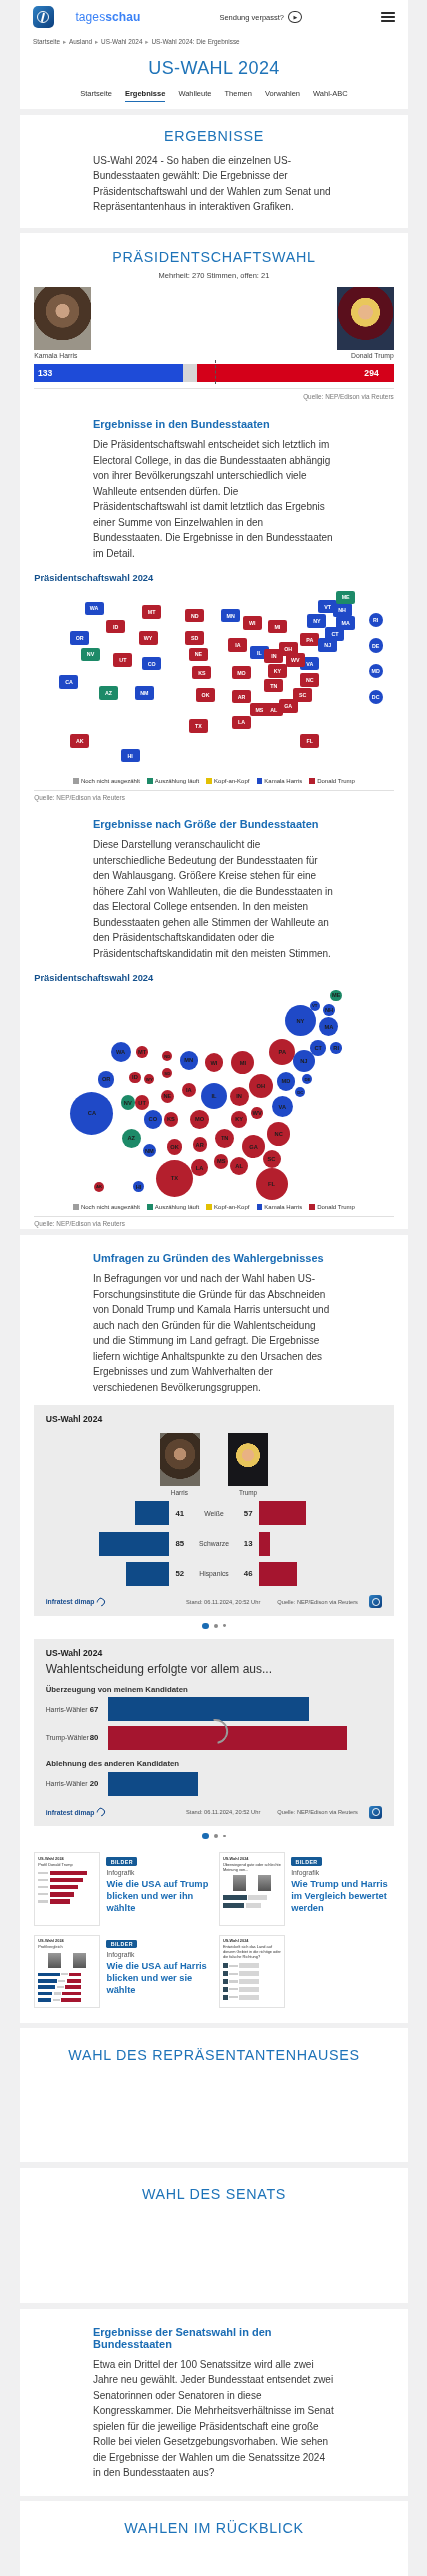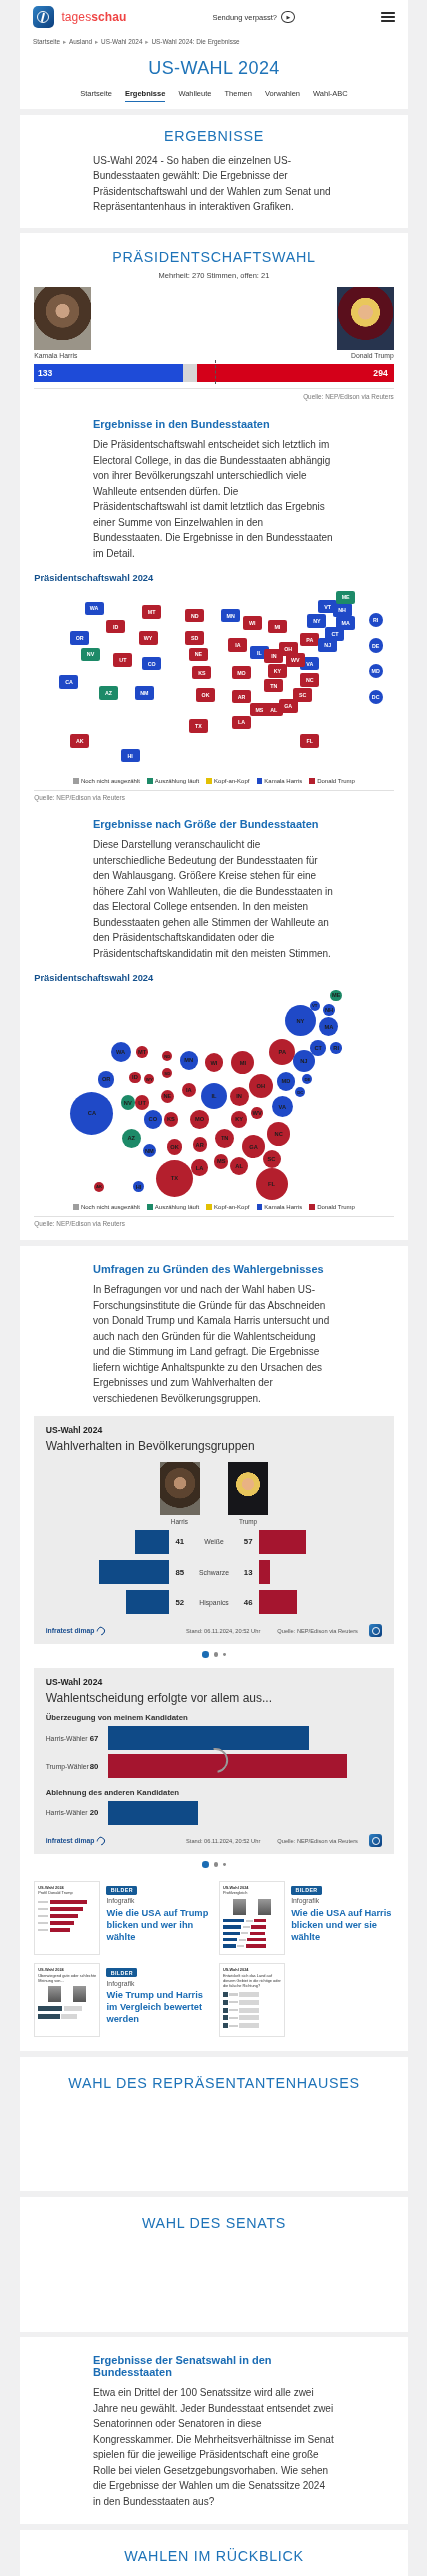--- a/index.html
+++ b/index.html
@@ -4,21 +4,21 @@
 <style>
   html,body{margin:0;padding:0;background:#f0f0f1;}
   body{width:428px;font-family:"Liberation Sans",sans-serif;color:#3a3a3a;-webkit-font-smoothing:antialiased;}
   .card{background:#fff;margin:0 20px 5.7px 20px;position:relative;}
   .fullw{margin:0 20px 0 20px;background:#fff;}
   
   .header{display:flex;align-items:center;height:34px;padding:0 13px;background:#fff;}
   .ts-logo{width:21.4px;height:21.4px;border-radius:5px;background:linear-gradient(135deg,#2f81c4,#0a3d7c);position:relative;flex:0 0 auto;}
   .ts-logo::before{content:"";position:absolute;left:4.3px;top:4.3px;width:10px;height:10px;border:1.8px solid #fff;border-radius:50%;opacity:.95;}
   .ts-logo::after{content:"";position:absolute;left:9.3px;top:6.4px;width:2.1px;height:8.6px;background:#fff;transform:rotate(14deg);}
-  .ts-word{font-size:12px;color:#ef4444;margin-left:7px;letter-spacing:0.1px;}
+  .ts-word{font-size:12px;color:#3b82f6;margin-left:21px;letter-spacing:0.1px;}
   .ts-word b{font-weight:700;}
   .sendung{margin-left:auto;margin-right:auto;display:flex;align-items:center;gap:4.3px;font-size:7.5px;color:#333;}
   .play-ic{width:10.7px;height:10.7px;border:1.1px solid #333;border-radius:50%;display:inline-flex;align-items:center;justify-content:center;font-size:5px;color:#333;padding-left:0.7px;}
   .burger{width:14.3px;display:flex;flex-direction:column;gap:2.5px;cursor:pointer;}
   .burger span{height:1.6px;background:#2b2b2b;border-radius:0.7px;}
   
   .breadcrumb{padding:4.3px 13px 5px 13px;font-size:6.4px;color:#555;background:#fff;}
   .breadcrumb .sep{color:#999;margin:0 2.9px;}
   .breadcrumb a{color:#555;text-decoration:none;}
   
@@ -45,21 +45,21 @@
   .photo.trump{right:0;background:
     radial-gradient(circle at 50% 40%,#e8b68a 15%,#e9c75c 16% 30%,#5a0f1c 31% 58%,#27344e 59%);}
   .cand-name{position:absolute;top:65px;font-size:6.8px;color:#444;}
   .cand-name.left{left:0;}
   .cand-name.right{right:0;text-align:right;}
   
   .ev-bar{display:flex;height:18.5px;margin:0 14.3px;position:relative;}
   .ev-seg{height:100%;}
   .ev-val{font-size:8.6px;font-weight:700;color:#fff;position:absolute;top:4.3px;}
   .ev-val.l{left:3.6px;}
-  .ev-val.r{right:6px;}
+  .ev-val.r{right:15px;}
   .ev-marker{position:absolute;top:-4.3px;bottom:-1.4px;left:50.2%;border-left:1.4px dashed #555;}
   
   .mapbox{position:relative;height:184px;margin:4.3px 14.3px 0 14.3px;}
   .tile{position:absolute;width:19px;height:13.5px;border-radius:2.1px;display:flex;align-items:center;justify-content:center;font-size:5.3px;font-weight:700;color:#fff;cursor:pointer;}
   .tile.callout{width:14.3px;height:14.3px;border-radius:50%;}
   .bubblebox{position:relative;height:210px;margin:4.3px 14.3px 0 14.3px;}
   .bubble{position:absolute;border-radius:50%;display:flex;align-items:center;justify-content:center;font-size:5.7px;font-weight:700;color:#1d1d1d;cursor:pointer;}
   .legend{display:flex;justify-content:center;gap:7.1px;margin-top:7.1px;font-size:6px;color:#333;flex-wrap:wrap;}
   .legend .li{display:flex;align-items:center;gap:2.1px;}
   .legend .sw{width:5.7px;height:5.7px;display:inline-block;}
@@ -149,21 +149,21 @@
 </div>
 <div style="height:5.7px"></div>
 
 <div class="card" style="padding-bottom:13px">
   <div class="sec-head" style="padding-top:13px">ERGEBNISSE</div>
   <div class="col" style="margin-top:8.6px">
       <div class="para">US-Wahl 2024 - So haben die einzelnen US-Bundesstaaten gewählt: Die Ergebnisse der Präsidentschaftswahl und der Wahlen zum Senat und Repräsentantenhaus in interaktiven Grafiken.</div>
     </div>
 </div>
 
-<div class="card" style="padding-bottom:13px">
+<div class="card" style="padding-bottom:2px">
   <div class="sec-head">PRÄSIDENTSCHAFTSWAHL</div>
   <div class="maj-note">Mehrheit: 270 Stimmen, offen: 21</div>
   <div class="cand-row">
     <div class="photo harris"></div>
     <div class="photo trump"></div>
     <div class="cand-name left">Kamala Harris</div>
     <div class="cand-name right">Donald Trump</div>
   </div>
   <div class="ev-bar" id="ev-bar">
     <div class="ev-val l">133</div>
@@ -344,21 +344,20 @@
 </div>
 
 <div class="card" style="padding-bottom:14.3px">
   <div class="col" style="padding-top:17px">
     <div class="sub-head">Umfragen zu Gründen des Wahlergebnisses</div>
     <div class="para">In Befragungen vor und nach der Wahl haben US-Forschungsinstitute die Gründe für das Abschneiden von Donald Trump und Kamala Harris untersucht und auch nach den Gründen für die Wahlentscheidung und die Stimmung im Land gefragt. Die Ergebnisse liefern wichtige Anhaltspunkte zu den Ursachen des Ergebnisses und zum Wahlverhalten der verschiedenen Bevölkerungsgruppen.</div>
   </div>
 
   <div class="info-card">
     <div class="kicker">US-Wahl 2024</div>
-    <div class="info-title">Wahlverhalten in Bevölkerungsgruppen</div>
     <div class="info-photos">
       <div class="mini-photo harris"></div>
       <div class="mini-photo trump"></div>
     </div>
     <div class="info-photo-labels">
       <span>Harris</span>
       <span>Trump</span>
     </div>
     <div id="demo-rows">
         <div class="demo-row">
@@ -464,20 +463,41 @@
               <div style="height: 2.1px; background: rgb(207, 207, 207); margin-top: 1.4px; width: 10px;"></div>
               <div style="height: 4.3px; background: rgb(165, 21, 47); margin-top: 1.4px; width: 20px;"></div>
             </div>
           </div>
         </div>
         <div class="teaser-txt"><span class="badge">BILDER</span><div class="teaser-type">Infografik</div><div class="teaser-title">Wie die USA auf Trump blicken und wer ihn wählte</div></div>
       </div>
       <div class="teaser">
         <div class="thumb">
           <div class="tcap">US-Wahl 2024</div>
+          <div class="tcap2">Überwiegend gute oder schlechte Meinung von...</div>
+          <div class="thumb-bars">
+            <div style="display: flex; justify-content: center; gap: 5.7px;">
+              <div class="tb-ph"></div>
+              <div class="tb-ph"></div>
+            </div>
+            <div class="tb-row">
+              <div style="height: 5px; background: rgb(46, 74, 90); margin-top: 1.4px; width: 24px;"></div>
+              <div style="height: 5px; background: rgb(214, 214, 214); margin-top: 1.4px; width: 18.5px;"></div>
+            </div>
+            <div class="tb-row">
+              <div style="height: 5px; background: rgb(46, 74, 90); margin-top: 1.4px; width: 21.4px;"></div>
+              <div style="height: 5px; background: rgb(214, 214, 214); margin-top: 1.4px; width: 15.7px;"></div>
+            </div>
+          </div>
+        </div>
+        <div class="teaser-txt"><span class="badge">BILDER</span><div class="teaser-type">Infografik</div><div class="teaser-title">Wie Trump und Harris im Vergleich bewertet werden</div></div>
+      </div>
+      <div class="teaser">
+        <div class="thumb">
+          <div class="tcap">US-Wahl 2024</div>
           <div class="tcap2">Profilvergleich</div>
           <div class="thumb-bars">
             <div style="display: flex; justify-content: center; gap: 5.7px;">
               <div class="tb-ph"></div>
               <div class="tb-ph"></div>
             </div>
             <div class="tb-row">
               <div style="height: 3.6px; background: rgb(15, 74, 135); margin-top: 1.4px; width: 21.4px;"></div>
               <div style="height: 2.1px; background: rgb(207, 207, 207); margin-top: 1.4px; width: 7.1px;"></div>
               <div style="height: 3.6px; background: rgb(165, 21, 47); margin-top: 1.4px; width: 11.4px;"></div>
@@ -502,41 +522,20 @@
               <div style="height: 2.1px; background: rgb(207, 207, 207); margin-top: 1.4px; width: 7.1px;"></div>
               <div style="height: 3.6px; background: rgb(165, 21, 47); margin-top: 1.4px; width: 20px;"></div>
             </div>
           </div>
         </div>
         <div class="teaser-txt"><span class="badge">BILDER</span><div class="teaser-type">Infografik</div><div class="teaser-title">Wie die USA auf Harris blicken und wer sie wählte</div></div>
       </div>
       <div class="teaser">
         <div class="thumb">
           <div class="tcap">US-Wahl 2024</div>
-          <div class="tcap2">Überwiegend gute oder schlechte Meinung von...</div>
-          <div class="thumb-bars">
-            <div style="display: flex; justify-content: center; gap: 5.7px;">
-              <div class="tb-ph"></div>
-              <div class="tb-ph"></div>
-            </div>
-            <div class="tb-row">
-              <div style="height: 5px; background: rgb(46, 74, 90); margin-top: 1.4px; width: 24px;"></div>
-              <div style="height: 5px; background: rgb(214, 214, 214); margin-top: 1.4px; width: 18.5px;"></div>
-            </div>
-            <div class="tb-row">
-              <div style="height: 5px; background: rgb(46, 74, 90); margin-top: 1.4px; width: 21.4px;"></div>
-              <div style="height: 5px; background: rgb(214, 214, 214); margin-top: 1.4px; width: 15.7px;"></div>
-            </div>
-          </div>
-        </div>
-        <div class="teaser-txt"><span class="badge">BILDER</span><div class="teaser-type">Infografik</div><div class="teaser-title">Wie Trump und Harris im Vergleich bewertet werden</div></div>
-      </div>
-      <div class="teaser">
-        <div class="thumb">
-          <div class="tcap">US-Wahl 2024</div>
           <div class="tcap2">Entwickelt sich das Land auf diesem Gebiet in die richtige oder die falsche Richtung?</div>
           <div class="thumb-bars">
             <div class="tb-row">
               <div style="height: 5px; background: rgb(46, 74, 90); margin-top: 1.4px; width: 5px;"></div>
               <div style="height: 2.1px; background: rgb(207, 207, 207); margin-top: 1.4px; width: 8.6px;"></div>
               <div style="height: 5px; background: rgb(214, 214, 214); margin-top: 1.4px; width: 20px;"></div>
             </div>
             <div class="tb-row">
               <div style="height: 5px; background: rgb(46, 74, 90); margin-top: 1.4px; width: 5px;"></div>
               <div style="height: 2.1px; background: rgb(207, 207, 207); margin-top: 1.4px; width: 8.6px;"></div>

